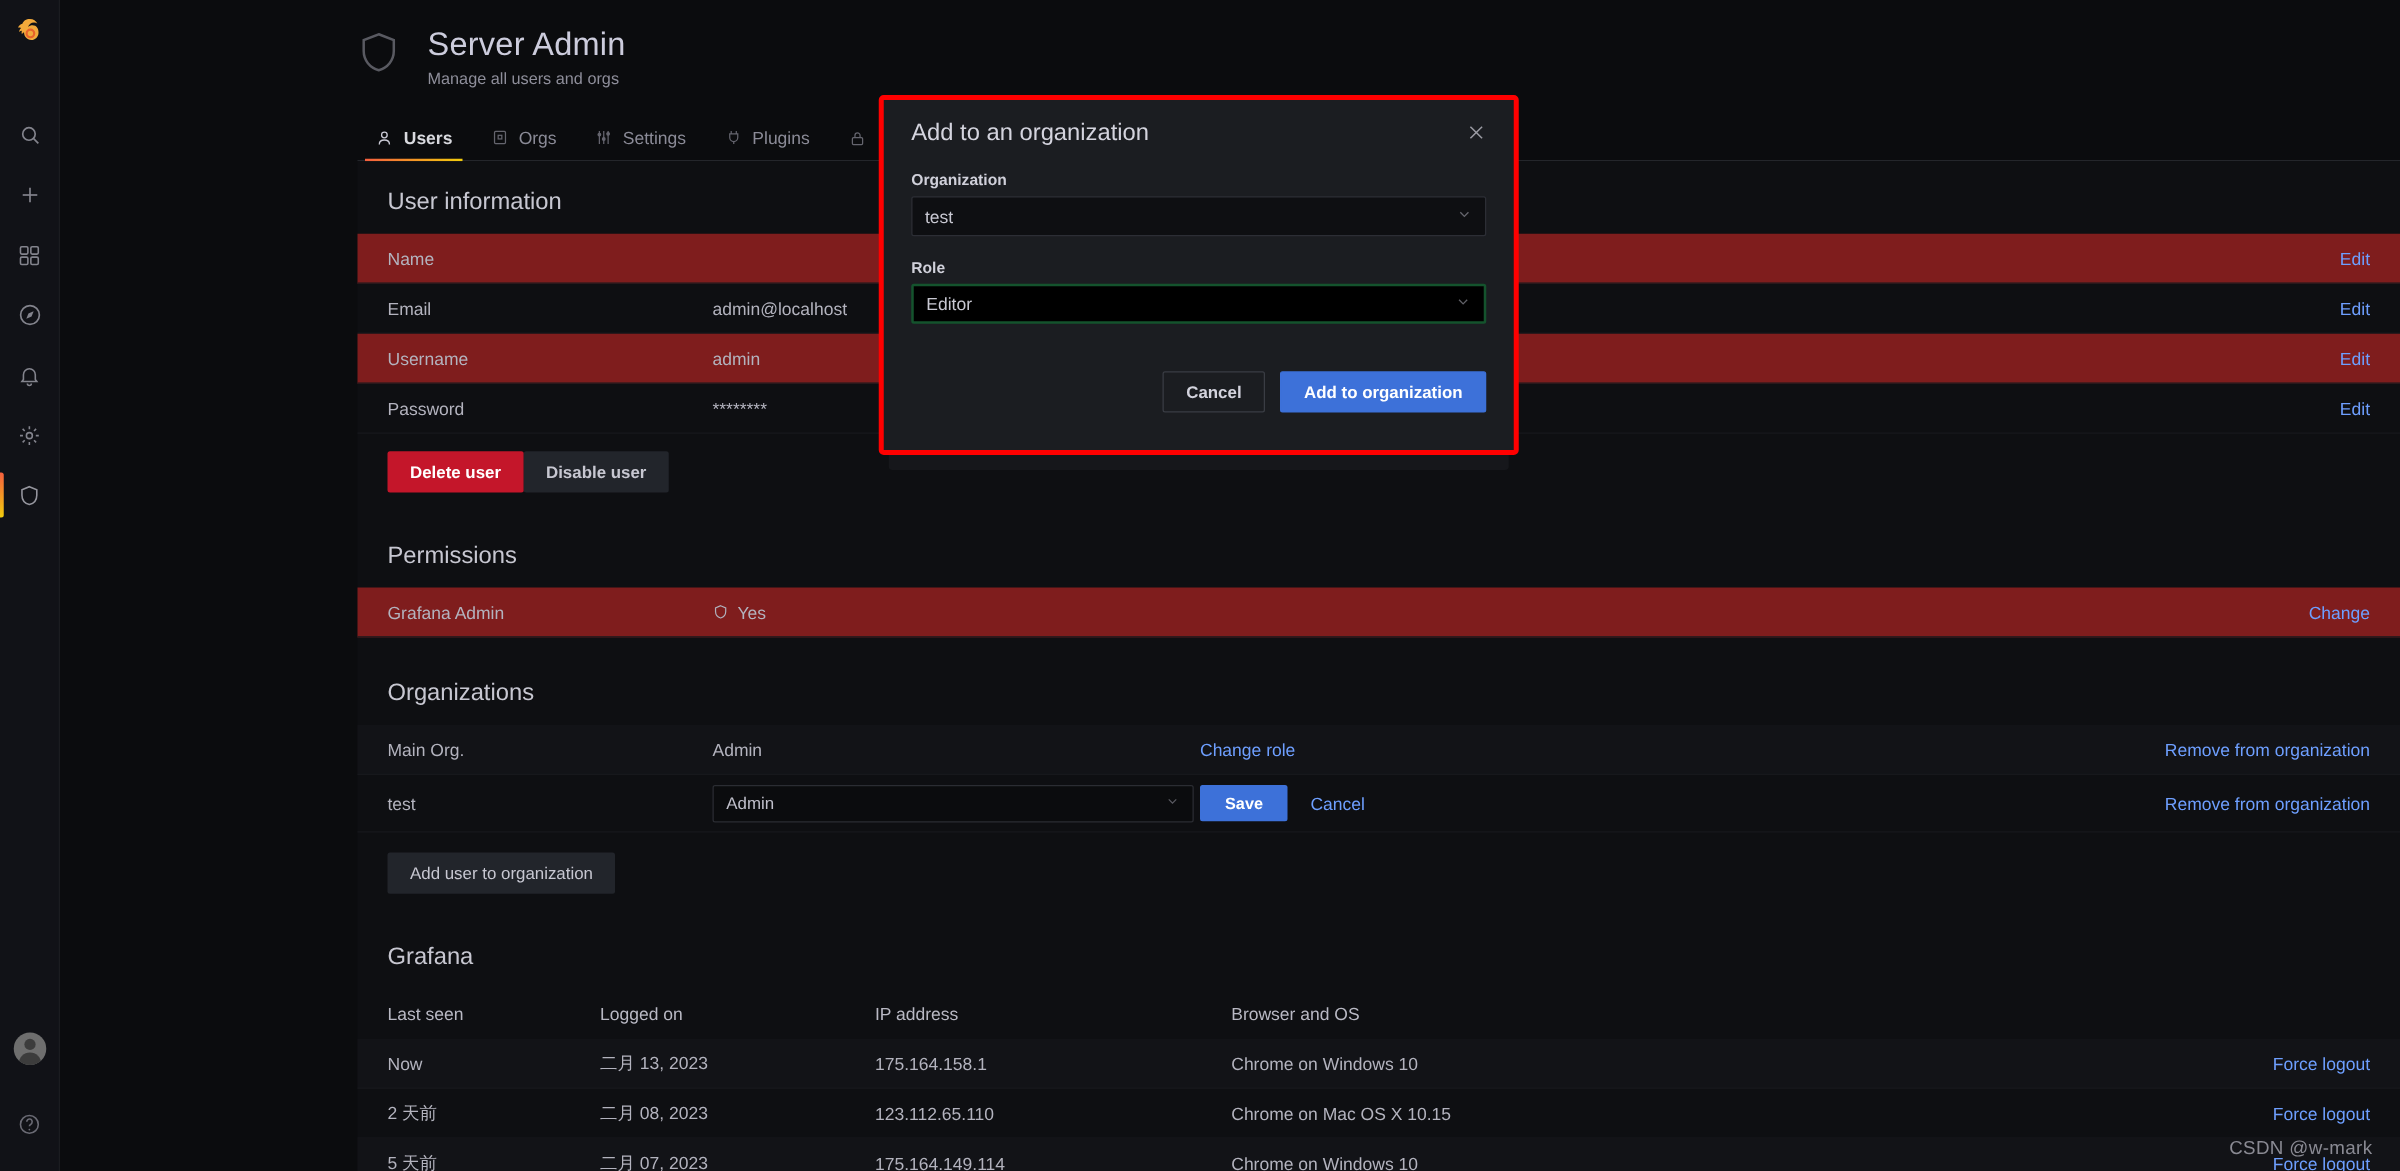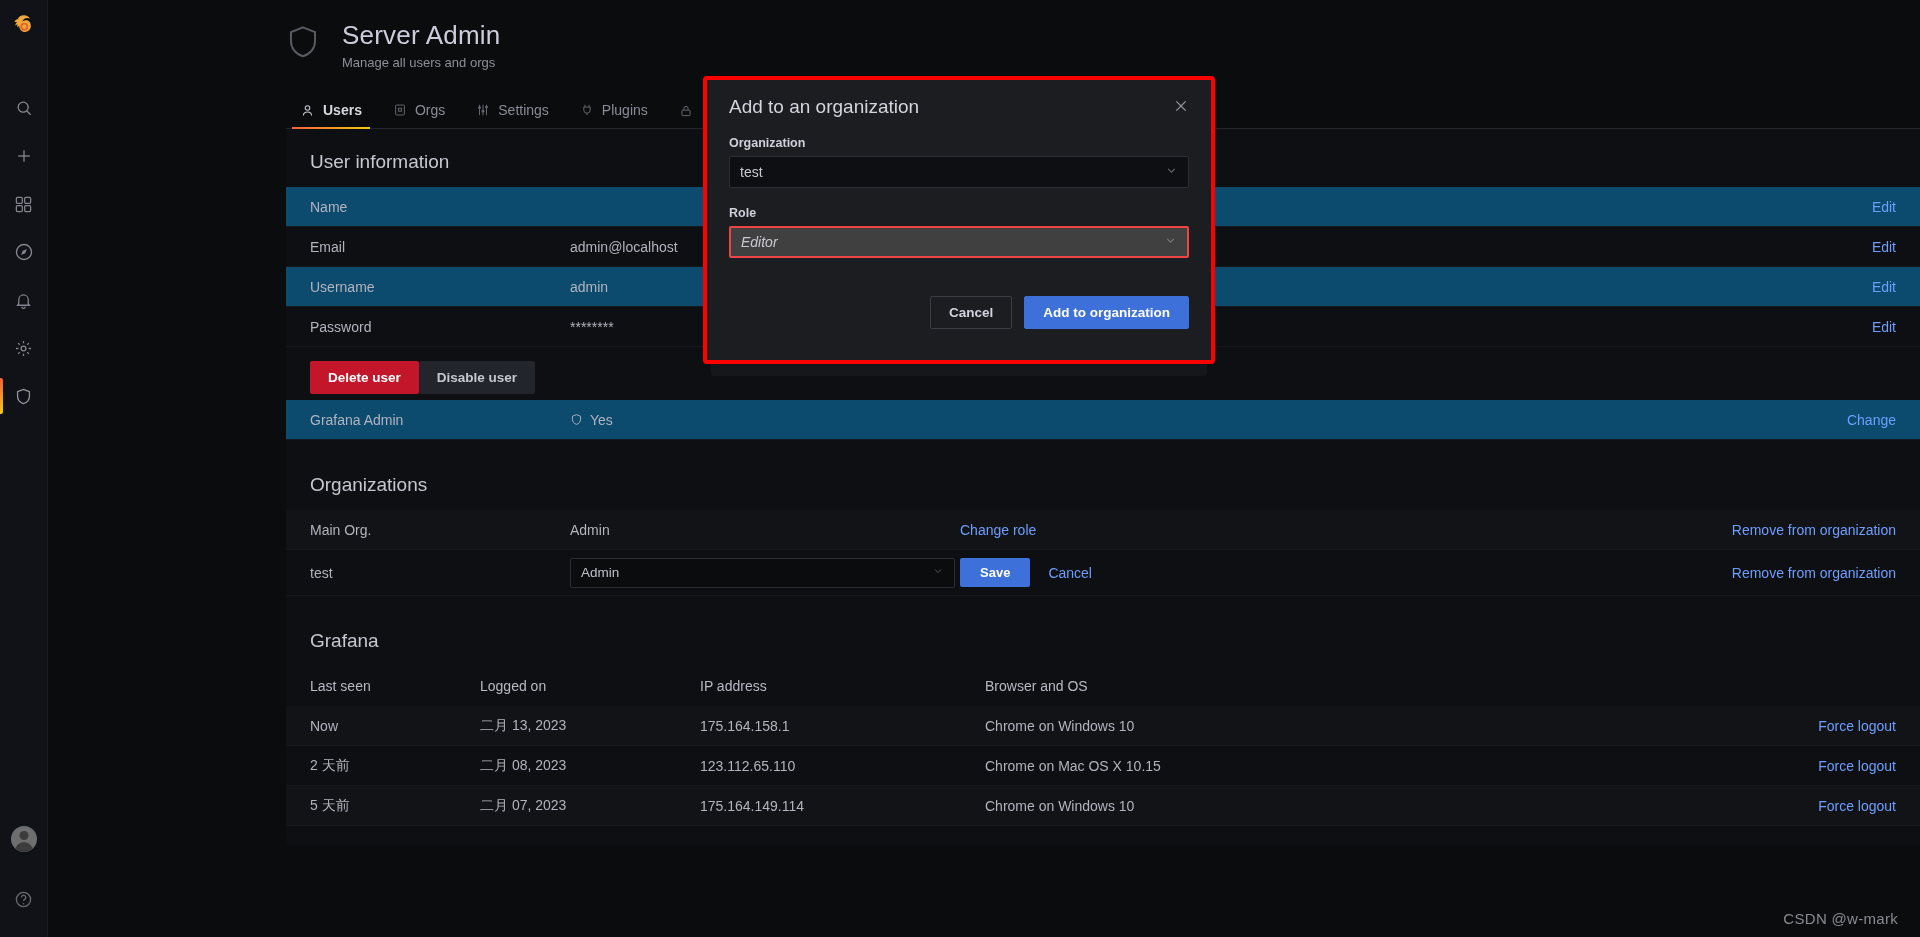--- a/index.html
+++ b/index.html
@@ -77,21 +77,21 @@
   }
 
   .sec-title{ font-size:19px; color:#c7c7d1; font-weight:400; padding:22px 0 14px 24px;}
   .sec-title.tight{ padding-top:34px; }
 
   .row{
     display:flex; align-items:center; height:40px;
     padding:0 24px; font-size:14px; color:#b6b6c0;
     border-bottom:1px solid #17181c;
   }
-  .row.alt{ background:#0c4a6e; }
+  .row.alt{ background:#7f1d1d; }
   .row .c-label{ width:260px; color:#b3b3be; }
   .row .c-value{ flex:1; color:#b3b3be; }
   .row .c-action{ margin-left:auto; color:#6e9fff; cursor:pointer; }
 
   .btnrow{ padding:14px 24px 6px 24px; display:flex; }
   .btn{
     font-size:13.5px; font-weight:bold; border-radius:2px;
     padding:9px 18px; cursor:pointer; border:none; color:#fff;
   }
   .btn-danger{ background:#c4162a; }
@@ -144,21 +144,21 @@
   }
   .modal-head{ display:flex; align-items:flex-start; }
   .modal-title{ font-size:19px; color:#d4d4de; font-weight:400; }
   .modal-close{ margin-left:auto; cursor:pointer; opacity:.75; margin-top:2px; }
   .field-label{ font-size:12.5px; color:#d0d0da; font-weight:bold; margin-top:18px; margin-bottom:6px; }
   .msel{
     height:32px; background:#0e0f12; border:1px solid #2c2e35; border-radius:2px;
     display:flex; align-items:center; padding:0 10px; font-size:14px; color:#c9c9d3;
     cursor:pointer;
   }
-  .msel.focused{ border:2px solid #ef4444; background:#404040;font-style:italic; }
+  .msel.focused{ border:2px solid #14532d; background:#000000; }
   .msel .chev{ margin-left:auto; opacity:.6; }
   .modal-actions{ display:flex; justify-content:flex-end; gap:12px; margin-top:38px; }
   .mbtn{ font-size:13.5px; font-weight:bold; border-radius:2px; padding:8px 18px; cursor:pointer; }
   .mbtn-cancel{ background:transparent; border:1px solid #3a3d44; color:#d3d3dd; }
   .mbtn-primary{ background:#3d71d9; border:1px solid #3d71d9; color:#fff; }
 
   .watermark{
     position:absolute; right:22px; bottom:10px; font-size:15px; color:#8a8a93; z-index:60;
     letter-spacing:.3px;
   }
@@ -313,20 +313,21 @@
         <div class="c-label">Password</div>
         <div class="c-value">********</div>
         <div class="c-action">Edit</div>
       </div>
 
       <div class="btnrow">
         <button class="btn btn-danger">Delete user</button>
         <button class="btn btn-secondary">Disable user</button>
       </div>
 
+      <div class="sec-title tight">Permissions</div>
       <div class="row alt">
         <div class="c-label">Grafana Admin</div>
         <div class="c-value" style="display:flex;align-items:center;gap:7px;">
           <svg width="13" height="13" viewBox="0 0 24 24" fill="none" stroke="#b0b0bb" stroke-width="1.8">
               <path d="M12 3l7.5 3v5.5c0 4.6-3.1 8.3-7.5 9.5-4.4-1.2-7.5-4.9-7.5-9.5V6z"></path>
             </svg>
           <span>Yes</span>
         </div>
         <div class="c-action">Change</div>
       </div>
@@ -350,20 +351,23 @@
                   <polyline points="6,9 12,15 18,9"></polyline>
                 </svg>
             </span>
           </div>
         </div>
         <button class="btn-save">Save</button>
         <div class="link" style="margin-left:18px;">Cancel</div>
         <div class="org-right">Remove from organization</div>
       </div>
 
+      <div class="btnrow" style="padding-top:16px;">
+        <button class="btn btn-plain">Add user to organization</button>
+      </div>
 
       <div class="sec-title tight">Grafana</div>
 
       <div class="sess-head">
         <div class="c1">Last seen</div>
         <div class="c2">Logged on</div>
         <div class="c3">IP address</div>
         <div class="c4">Browser and OS</div>
         <div class="c5" style="color:transparent;">.</div>
       </div>

